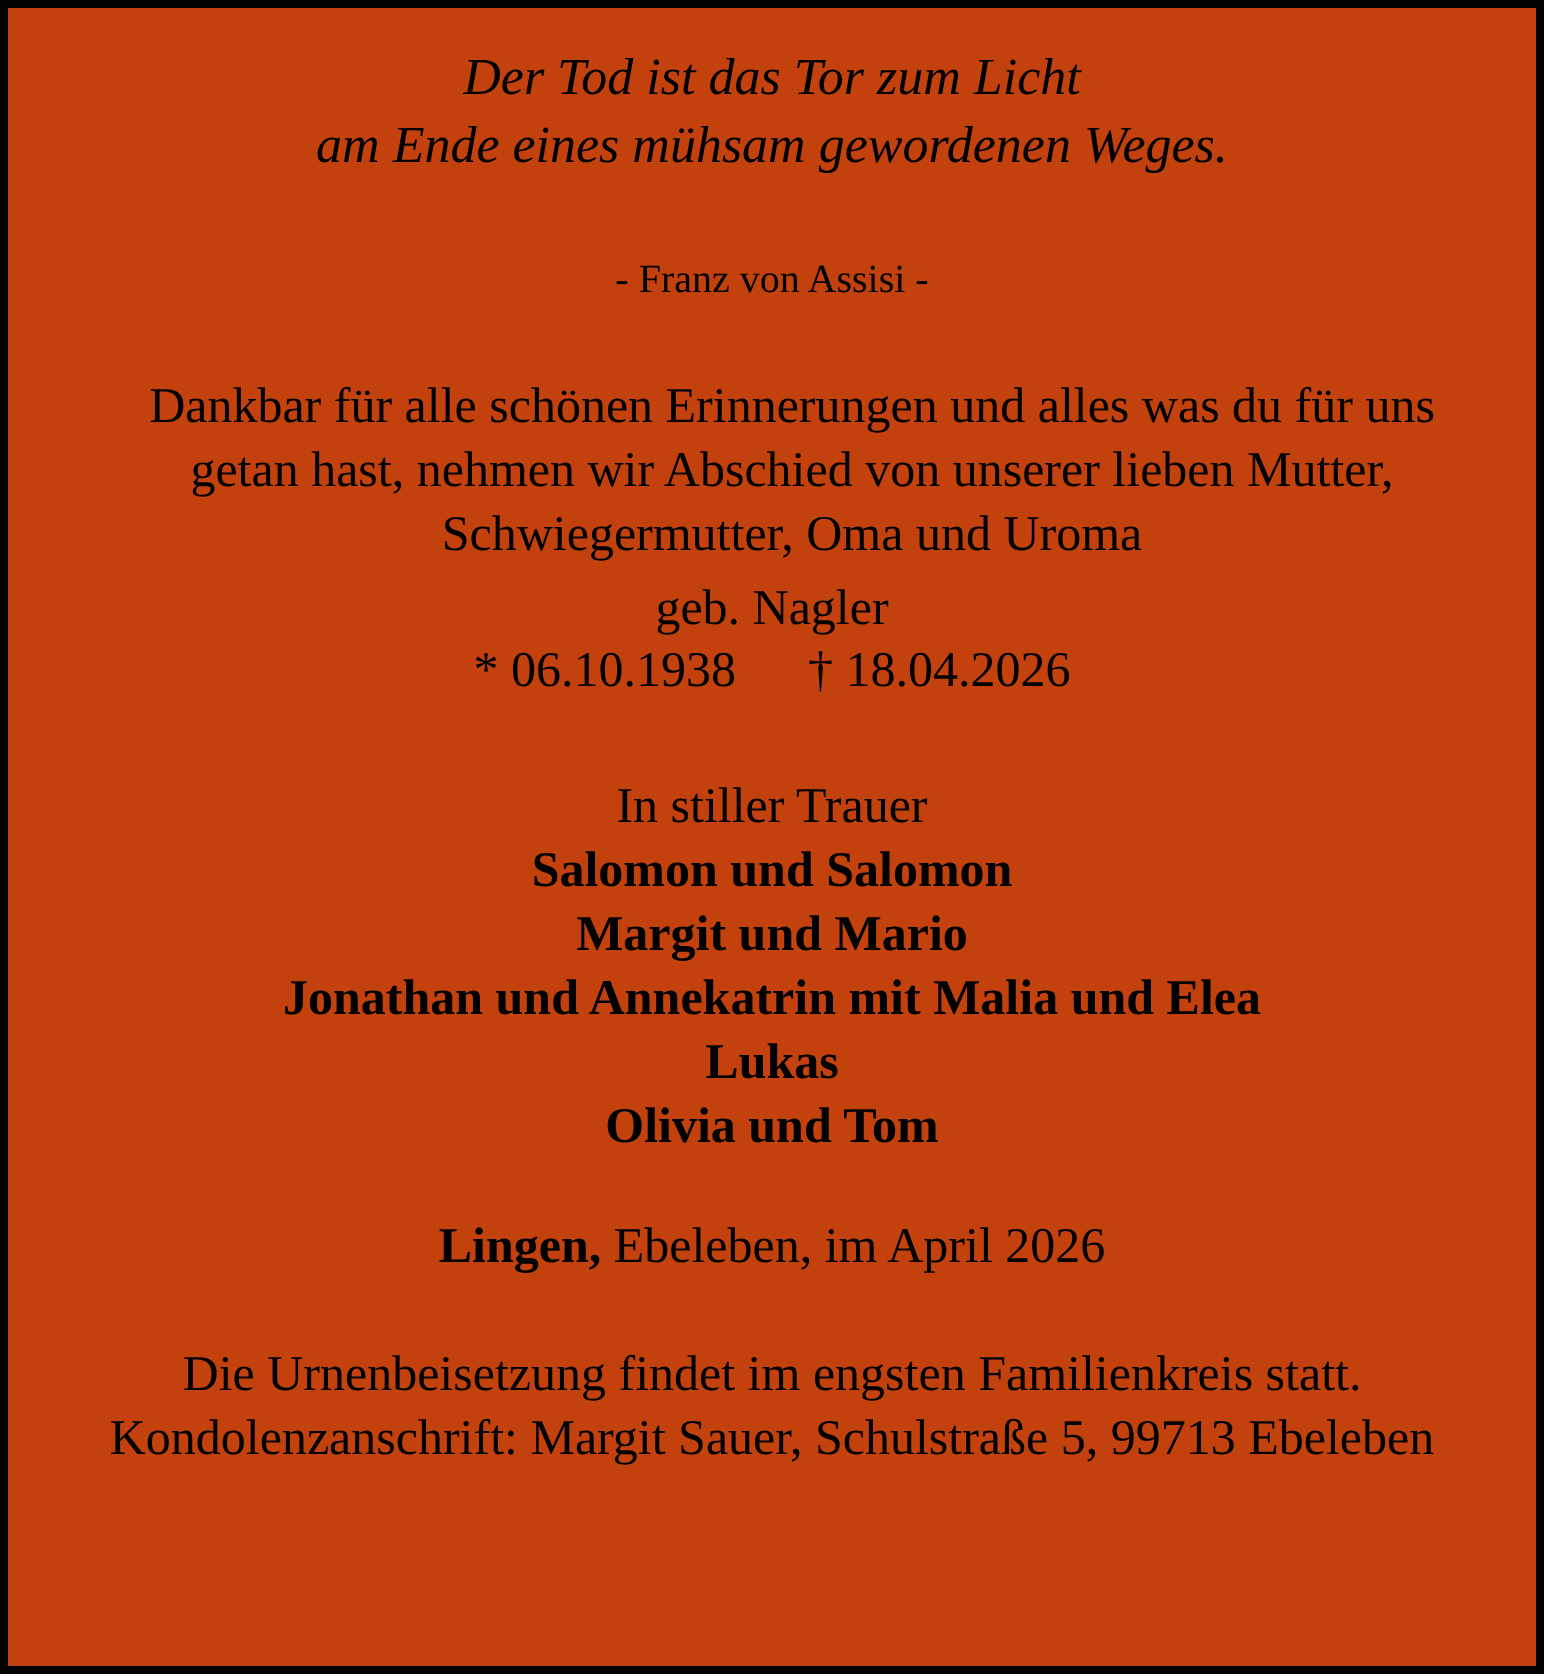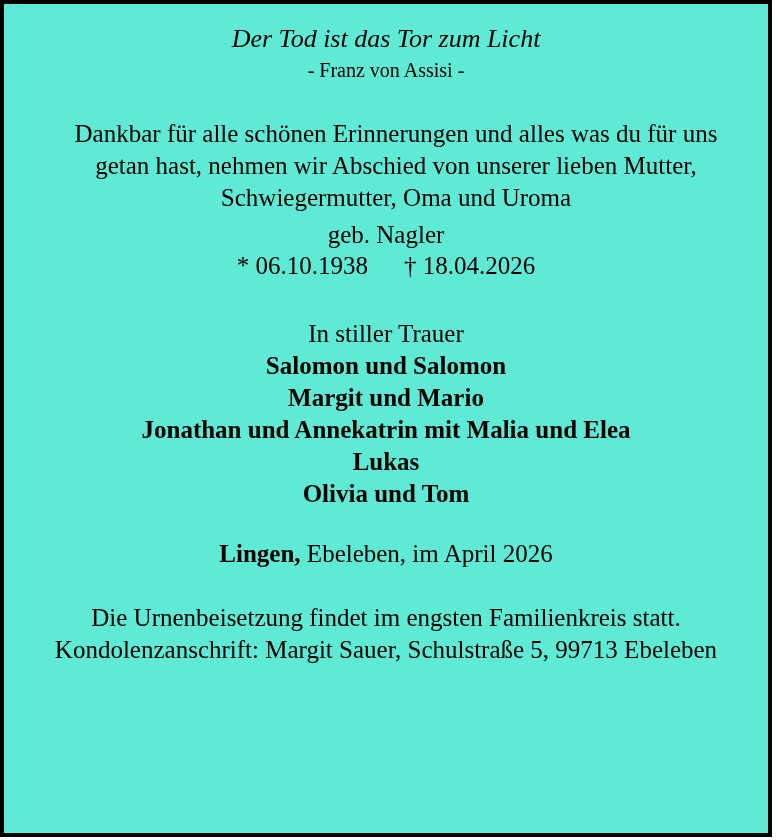--- a/index.html
+++ b/index.html
@@ -12,34 +12,35 @@
     color: #000000;
   }
   .frame {
     position: absolute;
     left: 0;
     top: 0;
     width: 772px;
     height: 837px;
     box-sizing: border-box;
     border: 4px solid #000000;
-    background: #5eead4;
+    background: #c2410c;
     text-align: center;
     overflow: hidden;
   }
   .quote {
     font-style: italic;
     font-size: 26px;
     line-height: 34px;
     padding-top: 18px;
   }
   .attribution {
     font-style: normal;
     font-size: 20px;
     line-height: 28px;
+    margin-top: 36px;
   }
   .intro {
     font-size: 25px;
     line-height: 32px;
     margin-top: 34px;
     padding-left: 20px;
   }
   .name {
     font-size: 52px;
     font-weight: bold;
@@ -87,20 +88,21 @@
     line-height: 32px;
   }
 </style>
 </head>
 <body>
 
 <div class="frame">
 
   <div class="quote">
     <div>Der Tod ist das Tor zum Licht</div>
+    <div>am Ende eines mühsam gewordenen Weges.</div>
     <div class="attribution">- Franz von Assisi -</div>
   </div>
 
   <div class="intro">
     <div>Dankbar für alle schönen Erinnerungen und alles was du für uns</div>
     <div>getan hast, nehmen wir Abschied von unserer lieben Mutter,</div>
     <div>Schwiegermutter, Oma und Uroma</div>
   </div>
 
 

